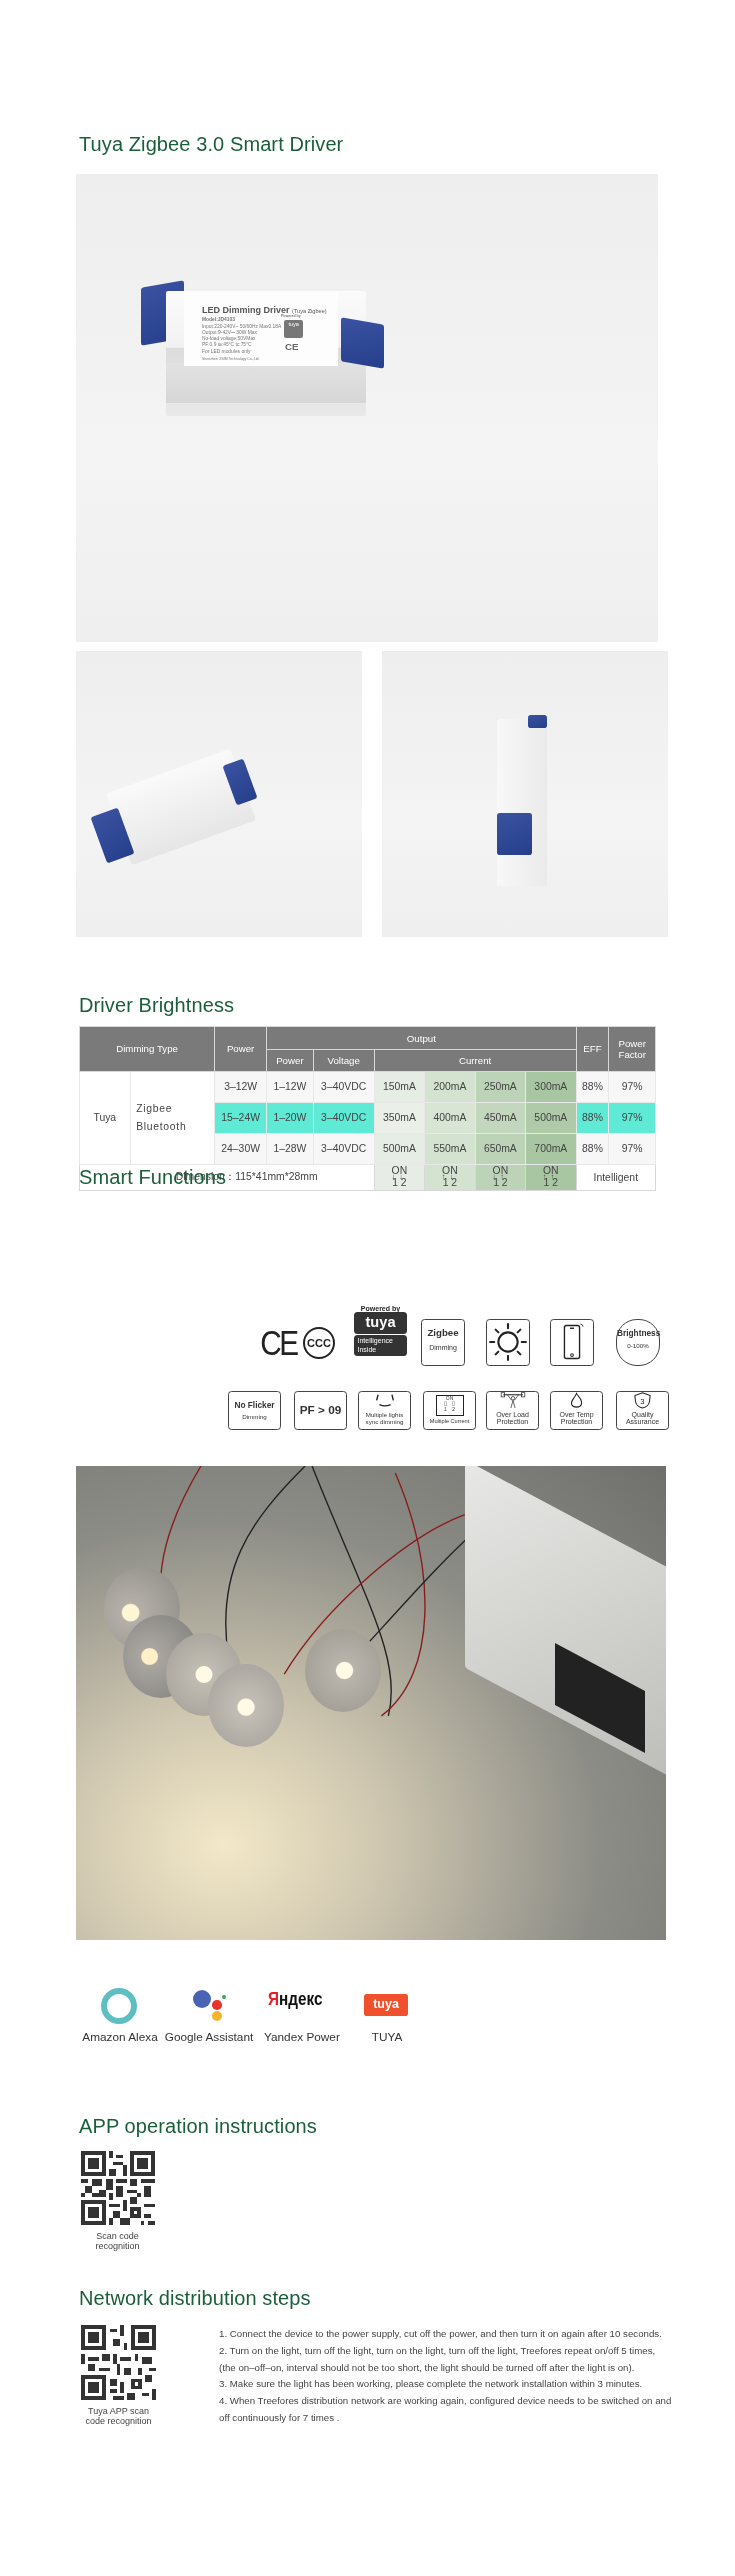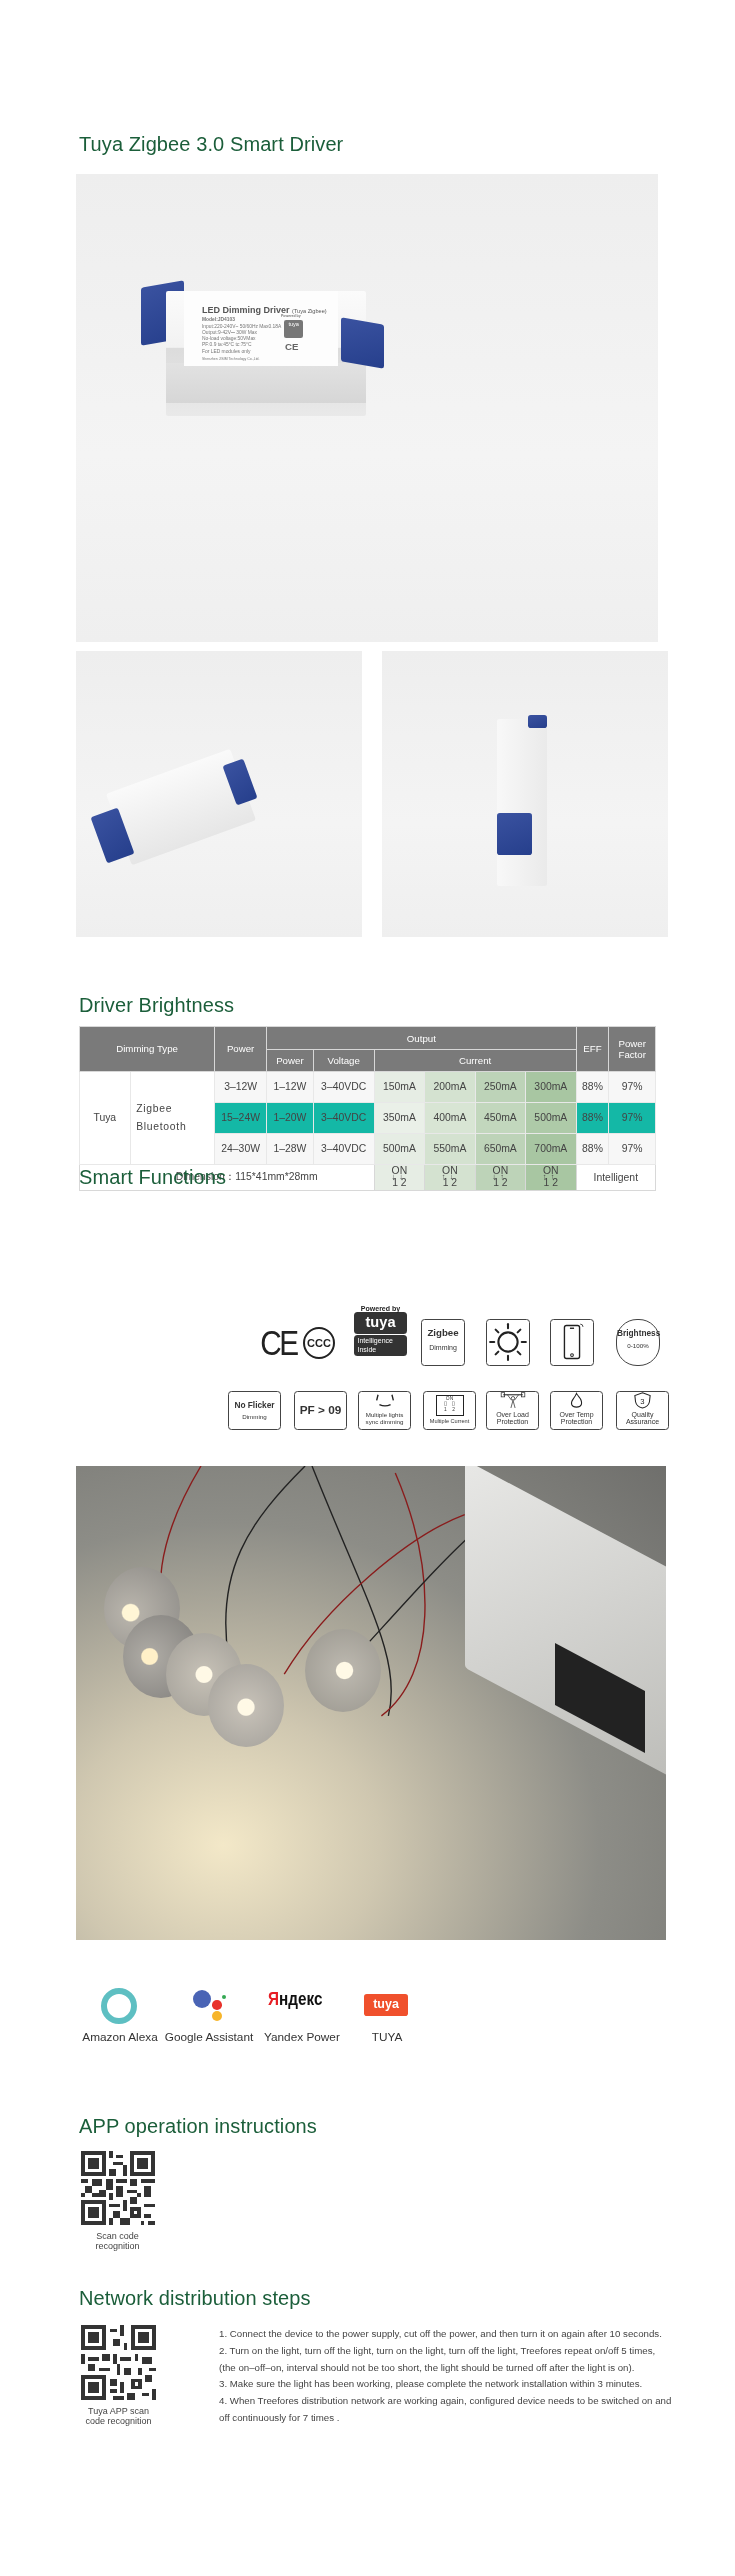--- a/index.html
+++ b/index.html
@@ -12,21 +12,21 @@
   
   .drv-body { position: absolute; background: linear-gradient(180deg,#fbfbfb 0%,#f2f2f2 45%,#dcdcdc 46%,#e9e9e9 100%); border-radius: 2.1px; }
   .drv-cap { position: absolute; background: linear-gradient(160deg,#3a52a0 0%,#263f8c 100%); border-radius: 2.8px; }
   .drv-label-title { position: absolute; font-size: 9px; color: #555; font-weight: bold; white-space: nowrap; }
   .drv-label-line { position: absolute; font-size: 4.9px; color: #777; white-space: nowrap; line-height: 6.2px; }
 
   
   table.params { position: absolute; left: 79px; top: 1026px; width: 577px; border-collapse: collapse; font-family: "Liberation Sans", sans-serif; }
   table.params th { background: #7a7a7a; color: #fff; font-weight: normal; font-size: 9.7px; border: 1.4px solid #d8d8d8; text-align: center; padding: 0 1.4px; }
   table.params td { font-size: 10.4px; color: #444; border: 0.7px solid #e8e8e8; text-align: center; height: 31px; background: #f7f7f7; }
-  table.params tr.r2 td { background: #14b8a6; }
+  table.params tr.r2 td { background: #5eead4; }
   table.params td.g1 { background: #e6ede4; }
   table.params td.g2 { background: #d4e2d0; }
   table.params td.g3 { background: #bdd3b8; }
   table.params td.g4 { background: #a8c6a2; }
   table.params tr.r2 td.g1 { background: #eaf0e8; }
   table.params tr.r2 td.g2 { background: #d8e5d4; }
   table.params tr.r2 td.g3 { background: #c2d7bd; }
   table.params tr.r2 td.g4 { background: #aecaa8; }
   table.params td.white { background: #fff; }
   table.params tr.dim td { height: 26px; background: #fff; border: 1.4px solid #d8d8d8; }

